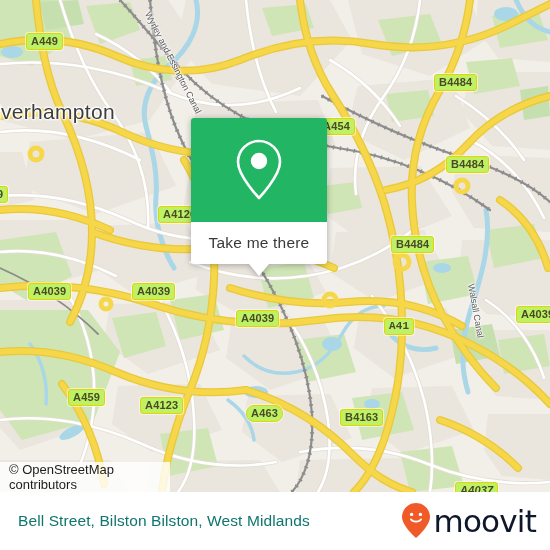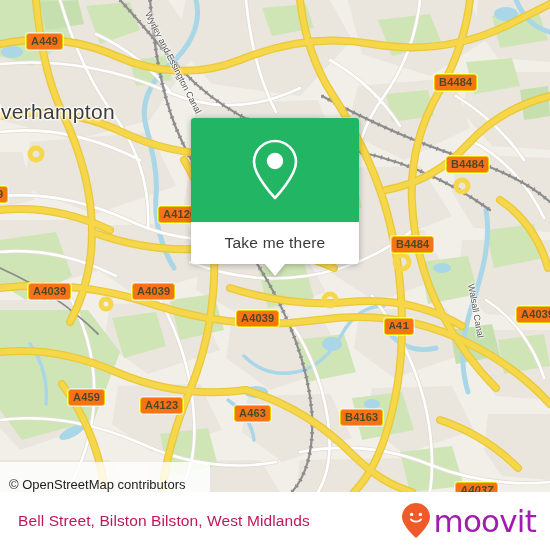--- a/index.html
+++ b/index.html
@@ -10,21 +10,21 @@
   }
   #app{position:relative;width:550px;height:550px;overflow:hidden;}
 
   
   #map{position:absolute;left:0;top:0;width:550px;height:492px;overflow:hidden;background:#f2efe9;}
   .map-svg{position:absolute;left:0;top:0;}
 
   
   .shield{
     position:absolute;
-    background:#f97316;
+    background:#bef264;
     border:1px solid #e3d400;
     border-radius:3px;
     color:#4a4a28;
     font-size:11px;
     font-weight:bold;
     letter-spacing:0.2px;
     padding:1px 4px 2px 4px;
     line-height:12px;
     white-space:nowrap;
     box-shadow:0 0 0 1px rgba(255,255,255,0.55);
@@ -49,21 +49,21 @@
     font-size:9px;
     white-space:nowrap;
     text-shadow:1px 0 2px #fff,-1px 0 2px #fff,0 1px 2px #fff,0 -1px 2px #fff;
     font-family:"Liberation Sans", sans-serif;
   }
 
   
   #popup{
     position:absolute;
     left:191px;top:118px;
-    width:168px;
+    width:136px;
     filter:drop-shadow(0 1px 3px rgba(0,0,0,.30));
   }
   #popup-head{
     background:#22b563;
     height:104px;
     border-radius:3px 3px 0 0;
     display:flex;align-items:center;justify-content:center;
   }
   #popup-foot{
     background:#ffffff;
@@ -79,43 +79,43 @@
     position:absolute;left:50%;top:146px;margin-left:-10px;
     width:0;height:0;
     border-left:10px solid transparent;
     border-right:10px solid transparent;
     border-top:12px solid #ffffff;
   }
 
   
   #attrib{
     position:absolute;left:0;top:462px;
-    height:30px;width:210px;
+    height:30px;width:170px;
     display:flex;align-items:flex-end;
     background:rgba(255,255,255,.82);
   }
   #attrib span{
     padding-left:9px;color:#1d1d1d;font-size:13px;
     font-family:"Liberation Sans", sans-serif;
   }
 
   
   #bottombar{
     position:absolute;left:0;top:492px;width:550px;height:58px;
     background:#ffffff;
     display:flex;align-items:center;justify-content:space-between;
     box-sizing:border-box;padding:0 14px 0 18px;
   }
   #addr{
-    color:#be185d;font-size:15.5px;letter-spacing:.1px;white-space:nowrap;
+    color:#0f766e;font-size:15.5px;letter-spacing:.1px;white-space:nowrap;
     font-family:"Liberation Sans", sans-serif;
   }
   #brand{display:flex;align-items:center;gap:3px;}
   #brand-word{
-    color:#a21caf;font-size:31px;letter-spacing:-0.8px;line-height:31px;
+    color:#0f172a;font-size:31px;letter-spacing:-0.8px;line-height:31px;
     font-family:"DejaVu Sans", sans-serif;
   }
 </style>
 </head>
 <body>
 
 <div id="app">
 
   <div id="map">
     <svg class="map-svg" width="550" height="492" viewBox="0 0 550 492">
@@ -336,21 +336,21 @@
     <div class="shield" style="left:-8px;top:186px;">9</div>
     <div class="shield" style="left:158px;top:206px;">A4126</div>
     <div class="shield" style="left:391px;top:236px;">B4484</div>
     <div class="shield" style="left:28px;top:283px;">A4039</div>
     <div class="shield" style="left:132px;top:283px;">A4039</div>
     <div class="shield" style="left:236px;top:310px;">A4039</div>
     <div class="shield" style="left:384px;top:318px;font-family:Liberation Mono, monospace;">A41</div>
     <div class="shield" style="left:516px;top:306px;">A4039</div>
     <div class="shield" style="left:140px;top:397px;">A4123</div>
     <div class="shield" style="left:68px;top:389px;">A459</div>
-    <div class="shield" style="left:234px;top:405px;">A463</div>
+    <div class="shield" style="left:246px;top:405px;border-radius:8px;">A463</div>
     <div class="shield" style="left:340px;top:409px;">B4163</div>
     <div class="shield" style="left:455px;top:482px;font-style:italic;">A4037</div>
 
     <div id="popup">
       <div id="popup-head">
         <svg width="50" height="64" viewBox="0 0 50 64">
           <path d="M25 3 C13.4 3 4 12.4 4 24 C4 38 25 60 25 60 C25 60 46 38 46 24 C46 12.4 36.6 3 25 3 Z" fill="none" stroke="#ffffff" stroke-width="2.6" stroke-linejoin="round"></path>
           <circle cx="25" cy="23" r="8.2" fill="#ffffff"></circle>
         </svg>
       </div>

